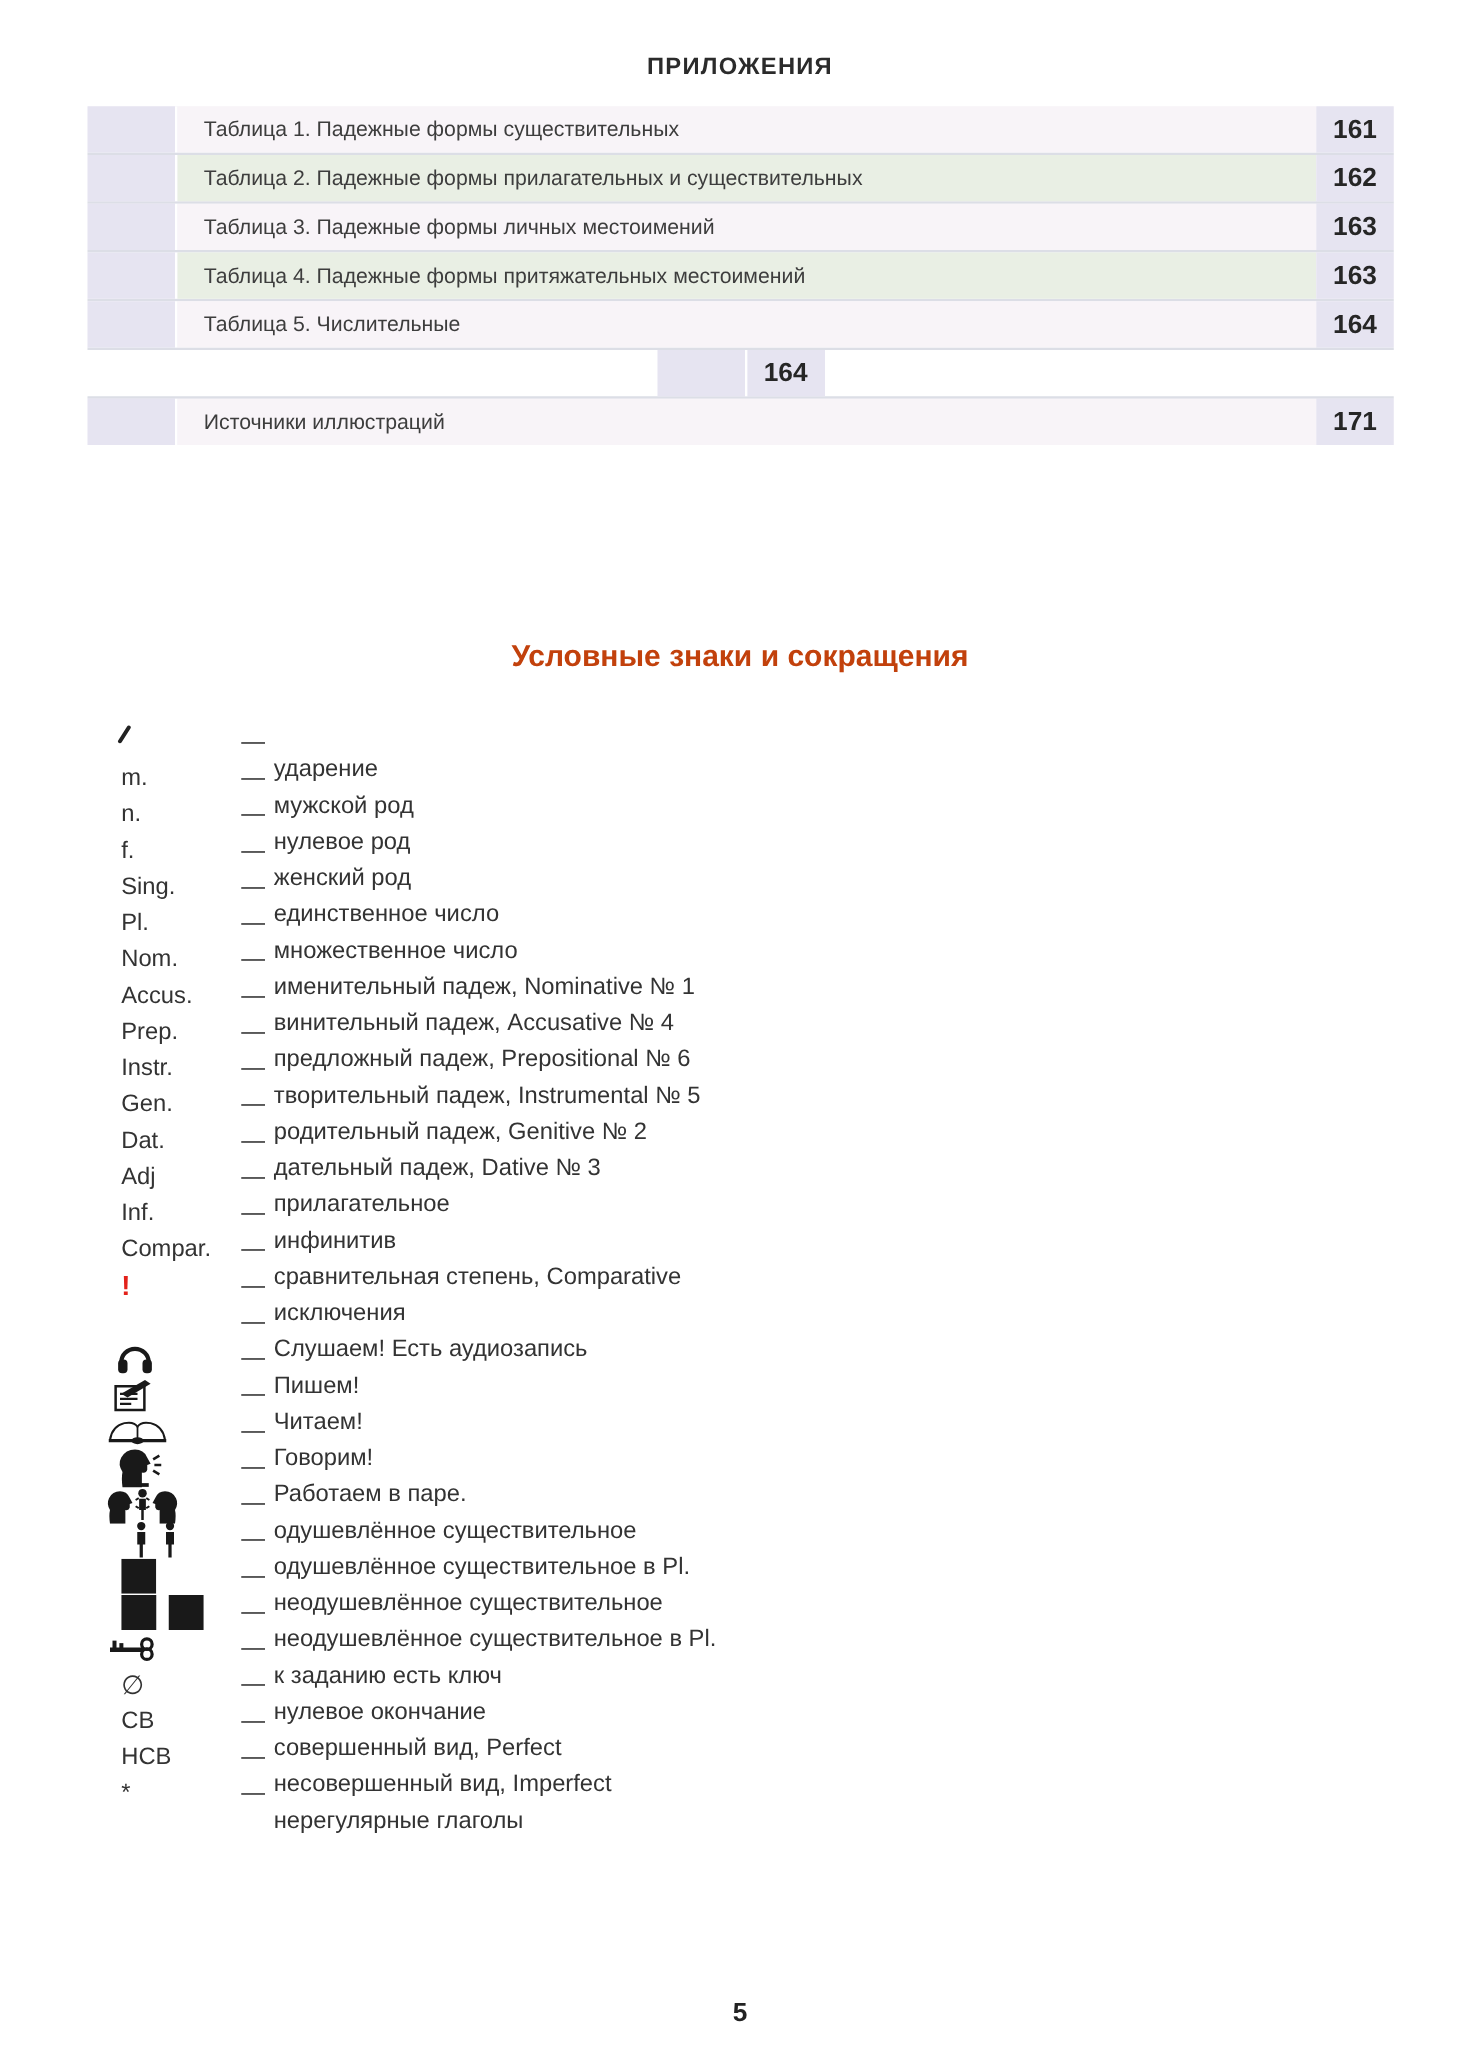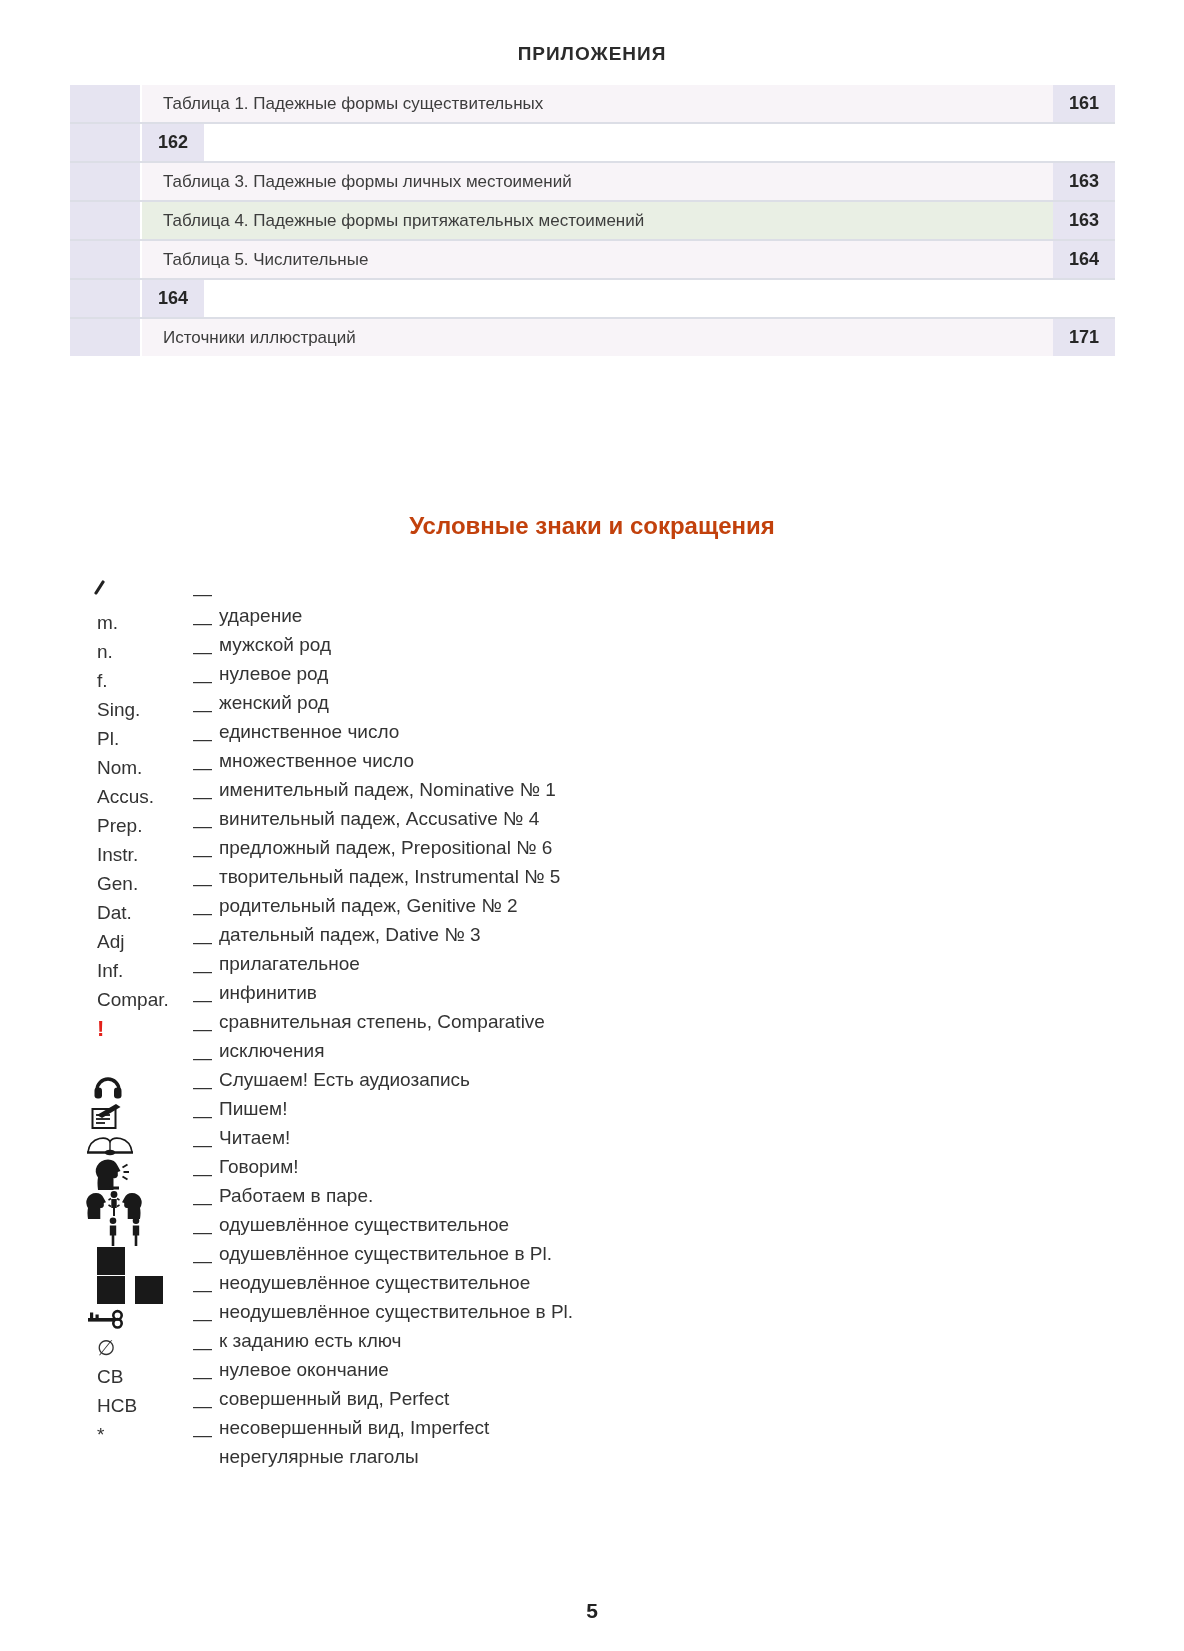--- a/index.html
+++ b/index.html
@@ -12,33 +12,33 @@
   }
   
   .app-heading {
     margin:0; padding-top:43px;
     text-align:center;
     font-size:19px; font-weight:800; letter-spacing:1px;
     color:#2b2b2b;
   }
   
   .toc { margin:20px 69px 0 70px; }
-  .trow { display:flex; height:37px; }
+  .trow { display:flex; height:37px;justify-content:center; }
   .trow + .trow { border-top:2px solid #dcdee6; }
   .tc-spacer { flex:none; width:70px; background:#e6e4f1; border-right:2px solid #ffffff; }
   .tc-title {
     flex:1; display:flex; align-items:center;
     padding-left:21px; font-size:17px; color:#3d3d3d;
   }
   .pink  .tc-title { background:#f8f4f8; }
   .green .tc-title { background:#e9efe4; }
   .tc-page {
     flex:none; width:62px; background:#e6e4f1;
     display:flex; align-items:center; justify-content:center;
-    font-size:18px; font-weight:700; color:#262626;
+    font-size:21px; font-weight:700; color:#262626;
   }
   
   .legend-title {
     margin:156px 0 0; text-align:center;
     font-size:24px; font-weight:800; color:#c2410c;
   }
   .legend { margin:39px 0 0 97px; }
   .lrow { display:flex; align-items:center; height:29px; }
   .sym {
     flex:none; width:96px; display:flex; align-items:center;
@@ -71,20 +71,21 @@
   <h1 class="app-heading">ПРИЛОЖЕНИЯ</h1>
 
   <div class="toc">
     <div class="trow pink">
       <div class="tc-spacer"></div>
       <div class="tc-title">Таблица 1. Падежные формы существительных</div>
       <div class="tc-page">161</div>
     </div>
     <div class="trow green">
       <div class="tc-spacer"></div>
+      <div class="tc-title">Таблица 2. Падежные формы прилагательных и существительных</div>
       <div class="tc-page">162</div>
     </div>
     <div class="trow pink">
       <div class="tc-spacer"></div>
       <div class="tc-title">Таблица 3. Падежные формы личных местоимений</div>
       <div class="tc-page">163</div>
     </div>
     <div class="trow green">
       <div class="tc-spacer"></div>
       <div class="tc-title">Таблица 4. Падежные формы притяжательных местоимений</div>

